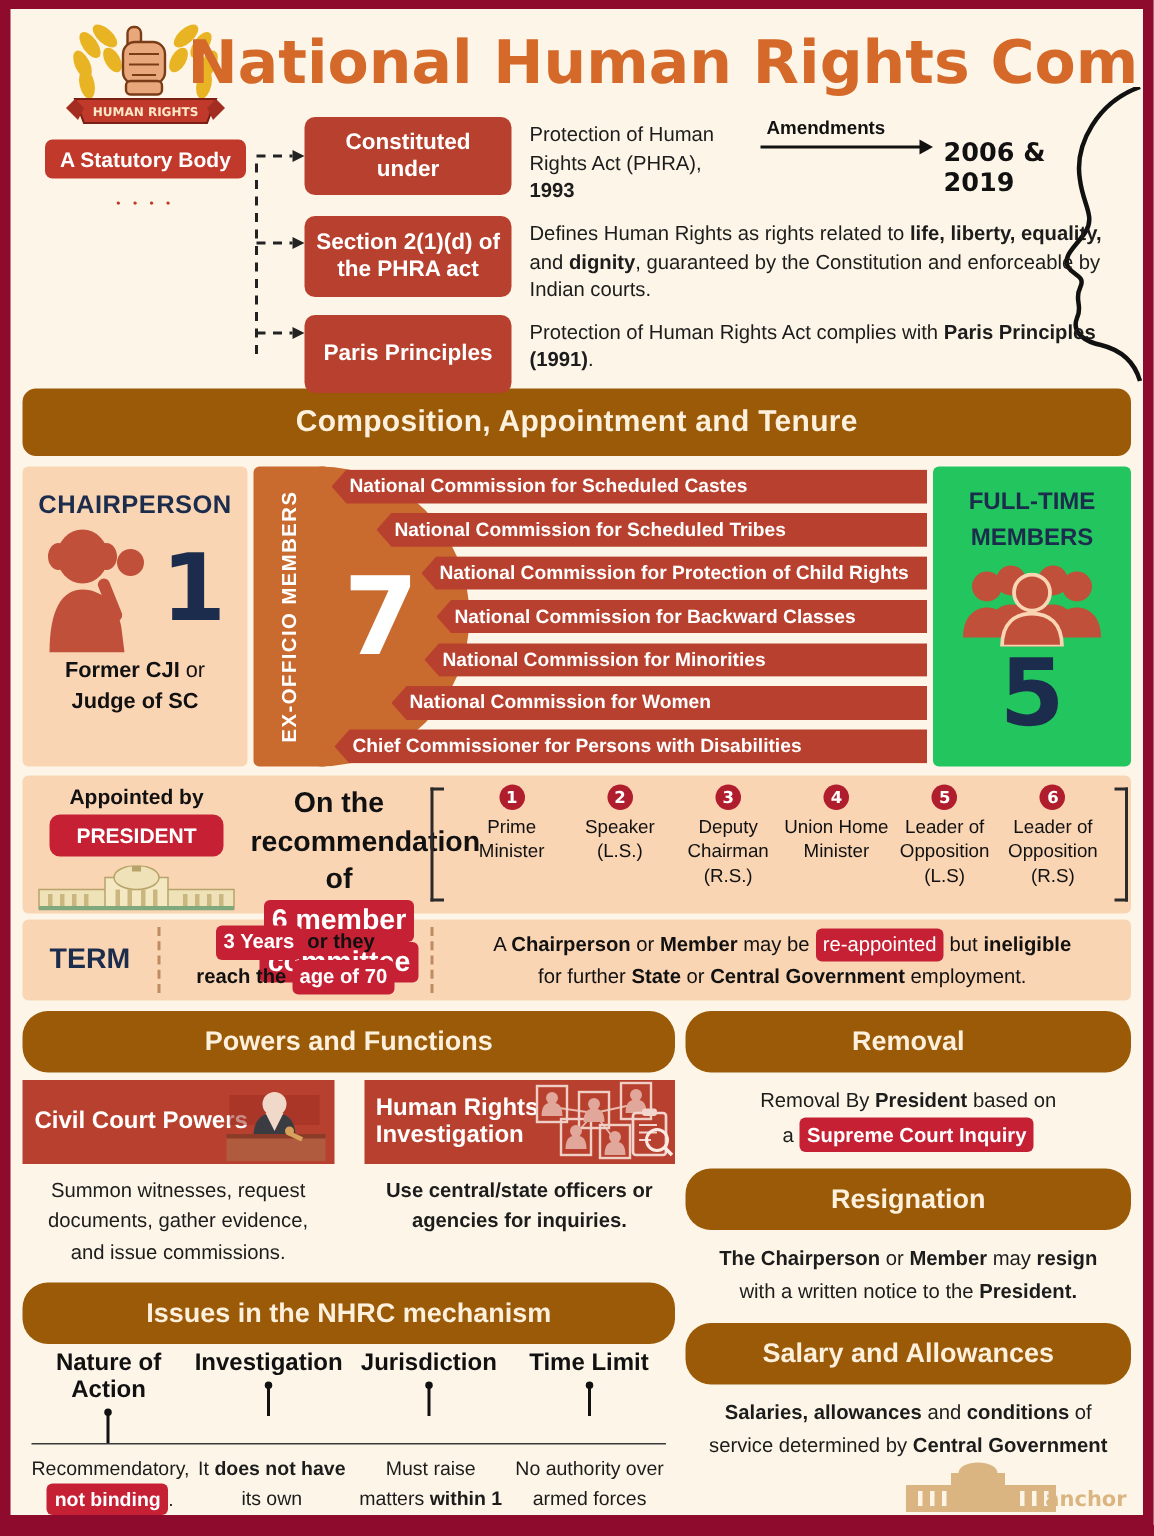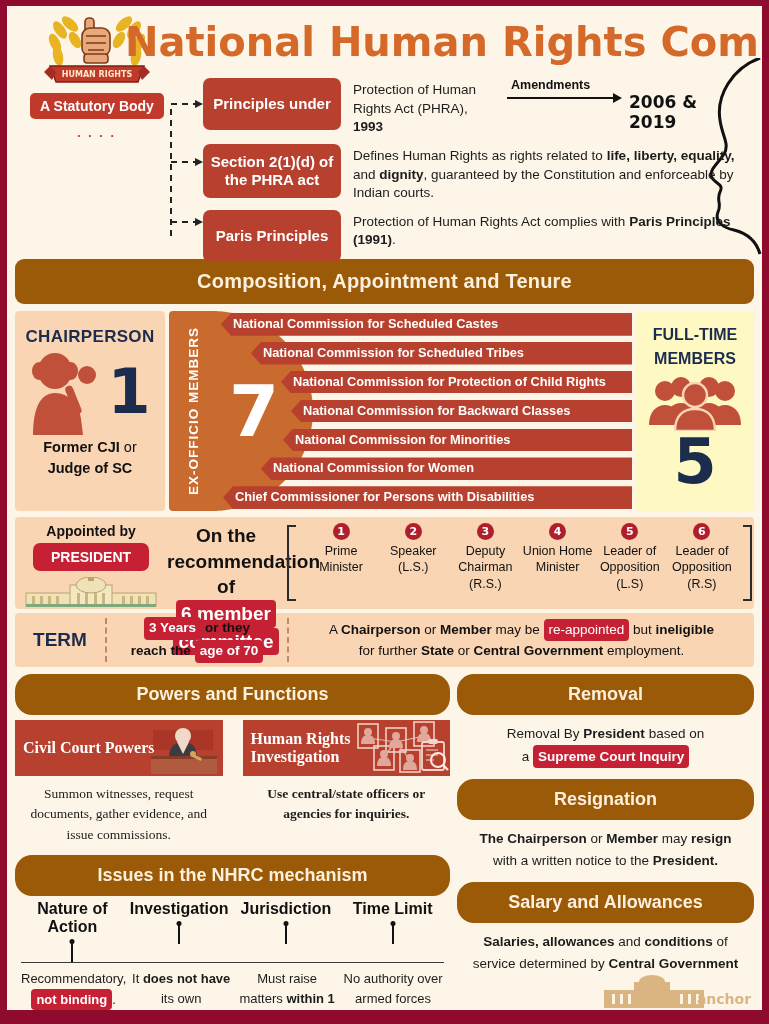--- a/index.html
+++ b/index.html
@@ -127,21 +127,21 @@
   }
   .comm-item:nth-child(1) { margin-left: 0px; }
   .comm-item:nth-child(2) { margin-left: 30px; }
   .comm-item:nth-child(3) { margin-left: 60px; }
   .comm-item:nth-child(4) { margin-left: 70px; }
   .comm-item:nth-child(5) { margin-left: 62px; }
   .comm-item:nth-child(6) { margin-left: 40px; }
   .comm-item:nth-child(7) { margin-left: 2px; }
 
   .fulltime {
-    width: 118px; background: #fef9c3; border-radius: 4px;
+    width: 132px; background: #22c55e; border-radius: 4px;
     display: flex; flex-direction: column; align-items: center;
     padding-top: 12px; flex: none;
   }
   .ft-title { font-size: 16px; font-weight: bold; color: #1c2c4c; text-align: center; line-height: 1.5; }
   .ft-num { font-size: 62px; font-weight: bold; color: #1c2c4c; line-height: 1; font-family: "DejaVu Sans", sans-serif; }
 
   
   .appoint {
     display: flex; margin: 6px 8px 0 8px; background: #fad5b4;
     border-radius: 4px; height: 92px; align-items: stretch;
@@ -182,21 +182,21 @@
   .term-b b { font-weight: bold; }
 
   
   .bottom { display: flex; margin: 7px 8px 0 8px; gap: 7px; }
   .col-left { flex: 1; }
   .col-right { width: 297px; flex: none; }
   .bar2 {
     background: #9a5a07; color: #fdf0dd; border-radius: 17px;
     text-align: center; font-weight: bold; font-size: 18px; padding: 10px 6px;
   }
-  .two-cards { display: flex; gap: 20px; margin-top: 5px; font-family: Liberation Serif, serif; }
+  .two-cards { display: flex; gap: 20px; margin-top: 5px; }
   .card { flex: 1; }
   .card-head {
     background: #b8402e; color: #fff; font-weight: bold; font-size: 16px;
     height: 56px; display: flex; align-items: center; padding: 0 8px;
     position: relative; overflow: hidden; line-height: 1.15;
   }
   .card-body { font-size: 13.5px; color: #1c1c1c; text-align: center; padding: 8px 4px 0 4px; line-height: 1.5; }
   .card-body.bold { font-weight: bold; }
 
   .issues-head {
@@ -284,21 +284,21 @@
 
     <div class="hdr-rows">
 
       <div class="amend">
         <div class="amend-label">Amendments</div>
         <div class="amend-arrow"></div>
         <div class="amend-years">2006 &amp; 2019</div>
       </div>
 
       <div class="hdr-row">
-        <div class="pill">Principles under</div>
+        <div class="pill">Constituted under</div>
         <div class="hdr-text" style="max-width:160px;">Protection of Human Rights Act (PHRA), <b>1993</b></div>
       </div>
 
       <div class="hdr-row">
         <div class="pill p2">Section 2(1)(d) of the PHRA act</div>
         <div class="hdr-text">Defines Human Rights as rights related to <b>life, liberty, equality,</b> and <b>dignity</b>, guaranteed by the Constitution and enforceable by Indian courts.</div>
       </div>
 
       <div class="hdr-row">
         <div class="pill">Paris Principles</div>

